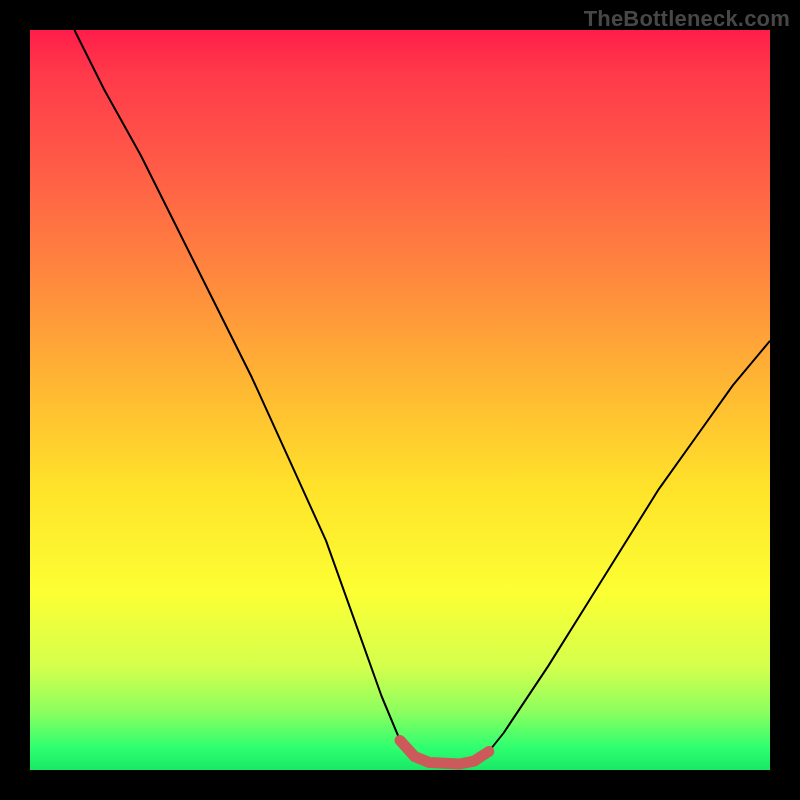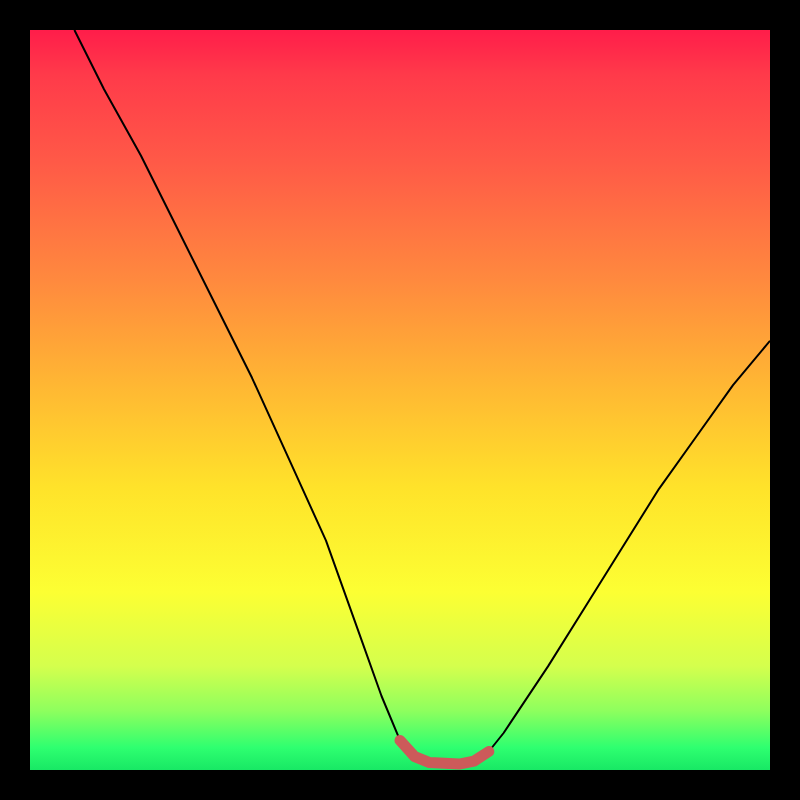--- a/index.html
+++ b/index.html
@@ -60,20 +60,21 @@
     left: 0;
     top: 0;
     width: 100%;
     height: 100%;
   }
 </style>
 </head>
 <body>
 
 <div class="frame">
+  <div class="watermark">TheBottleneck.com</div>
 
   <div class="plot-area">
     <div class="gradient"></div>
 
     <svg class="curve" viewBox="0 0 740 740" preserveAspectRatio="none">
       <path id="main-curve" fill="none" stroke="#000" stroke-width="2" stroke-linejoin="round" d="M44.4 0.0 L74.0 59.2 L111.0 125.8 L148.0 199.8 L185.0 273.8 L222.0 347.8 L259.0 429.2 L296.0 510.6 L333.0 614.2 L351.5 666.0 L370.0 710.4 L384.8 726.7 L407.0 734.1 L429.2 734.1 L444.0 731.1 L458.8 721.5 L473.6 703.0 L518.0 636.4 L555.0 577.2 L592.0 518.0 L629.0 458.8 L666.0 407.0 L703.0 355.2 L740.0 310.8"></path>
       <path id="marker-curve" fill="none" stroke="#cc5a5a" stroke-width="11" stroke-linecap="round" stroke-linejoin="round" d="M370.0 710.4 L384.8 726.7 L399.6 732.6 L414.4 733.3 L429.2 734.1 L444.0 731.1 L458.8 721.5"></path>
     </svg>
   </div>
 </div>

